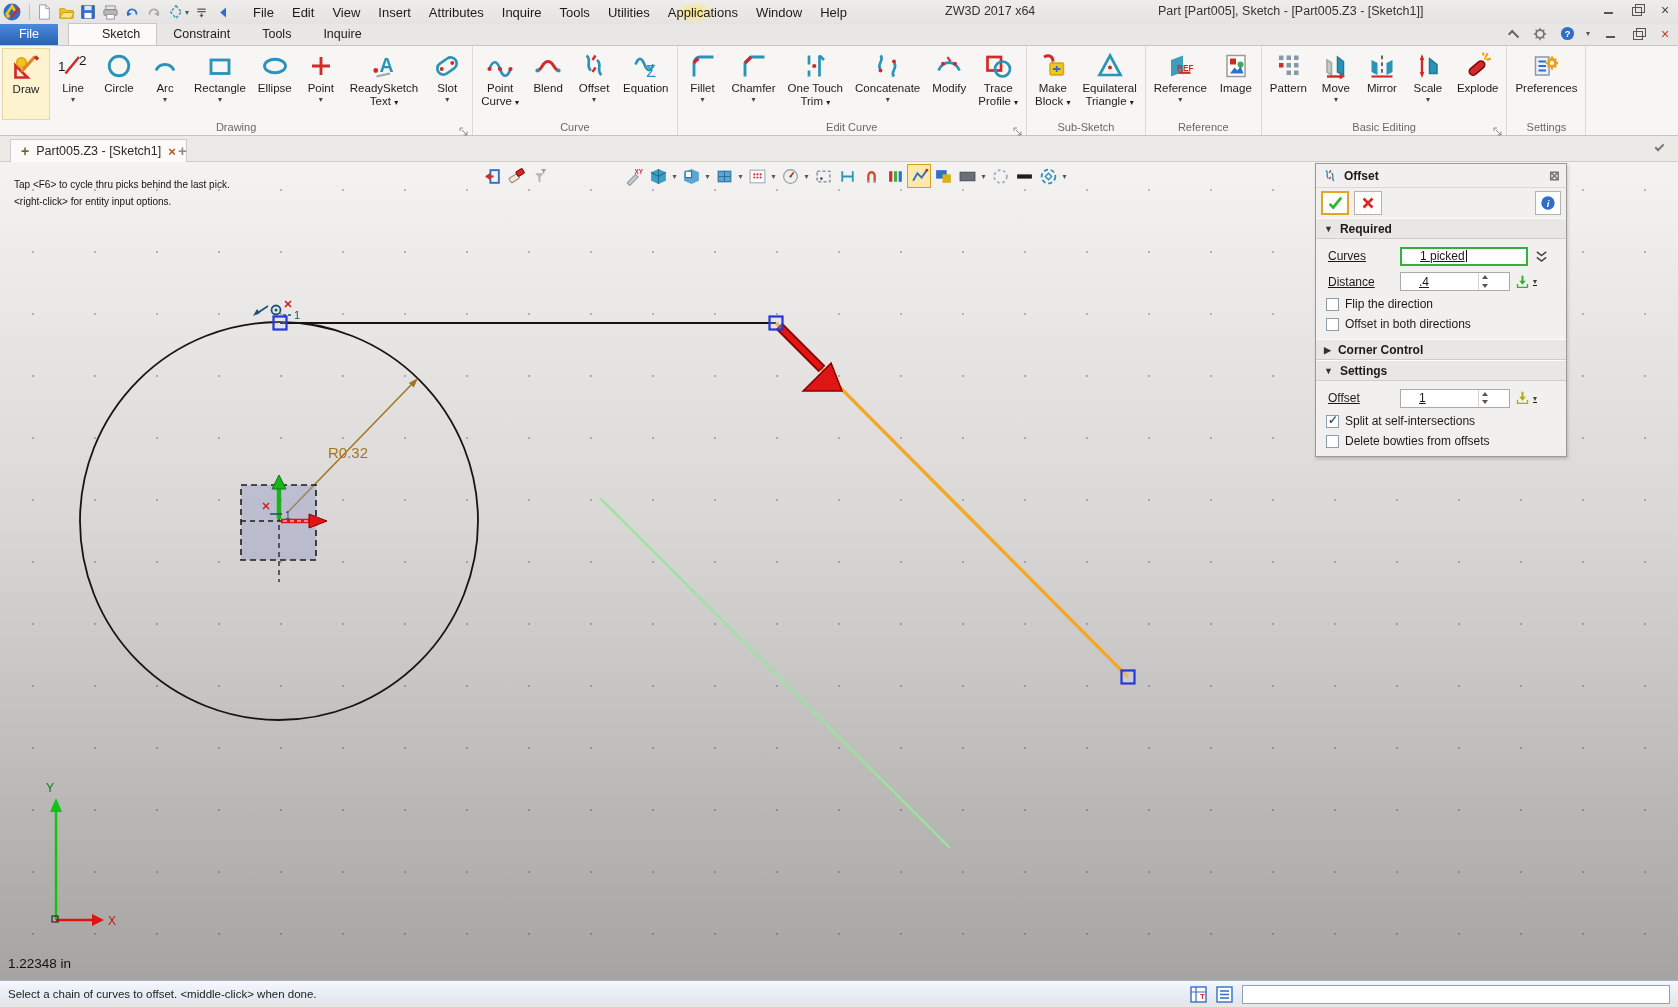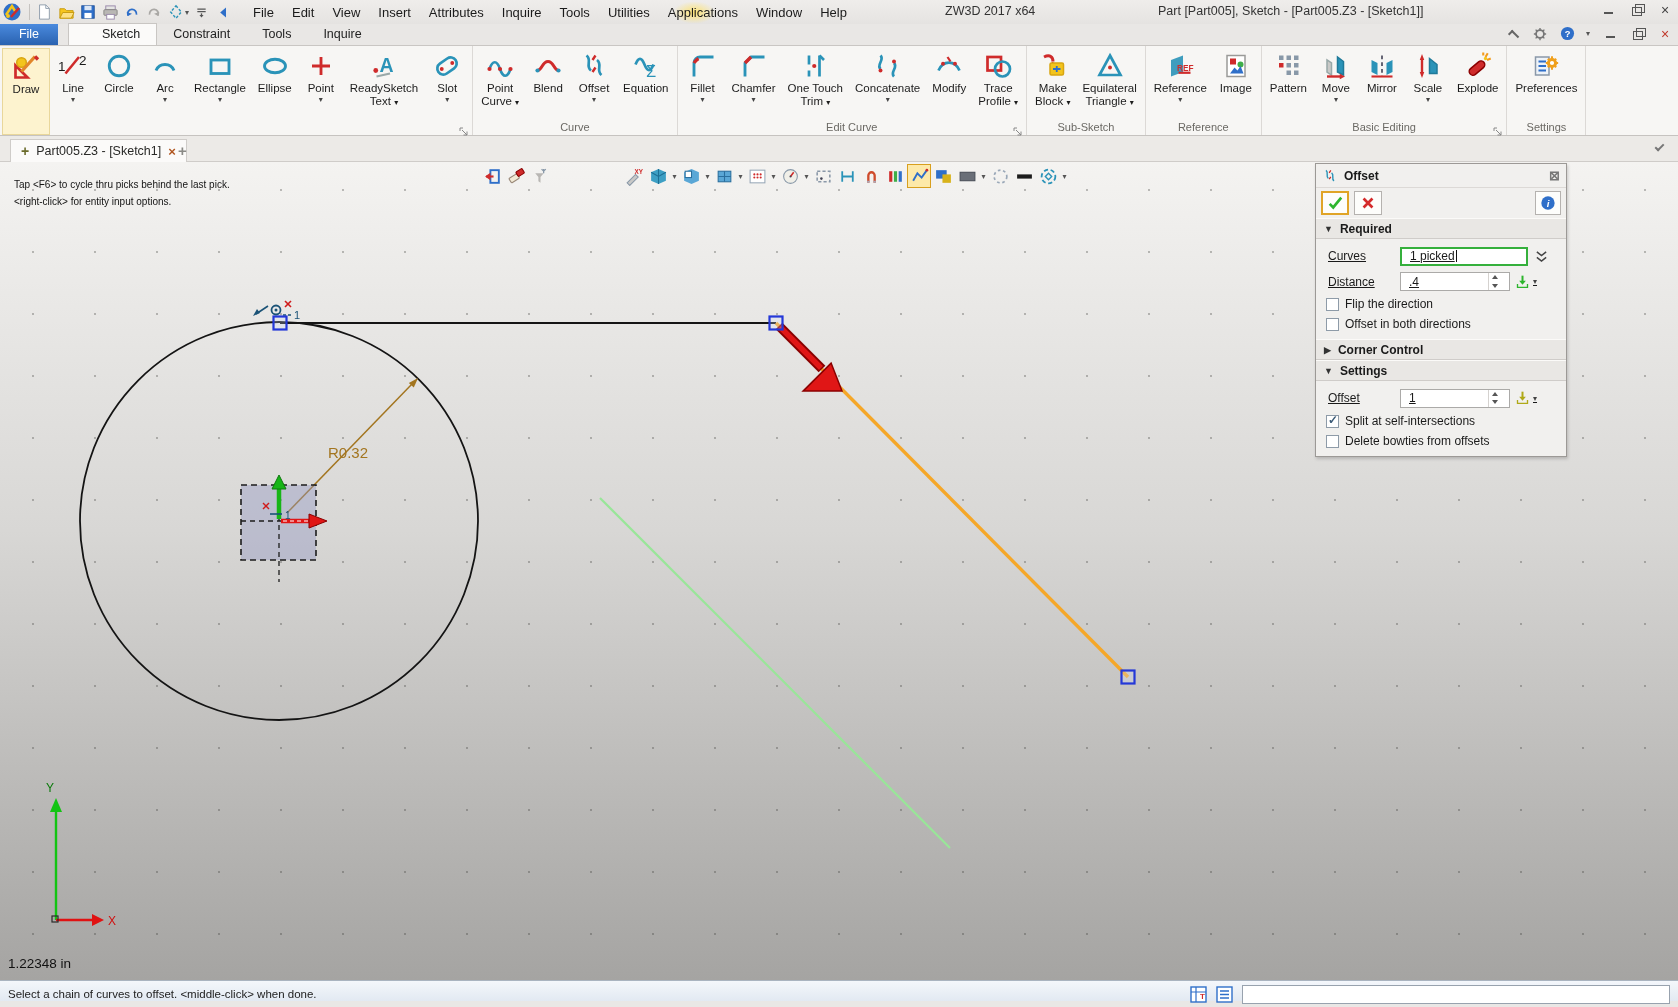--- a/index.html
+++ b/index.html
@@ -73,21 +73,21 @@
   .pbtnrow { height:30px; display:flex; align-items:center; gap:5px; padding:0 5px; }
   .pbtn { width:28px; height:24px; background:#fdfdfb; border:1px solid #b5b2af; display:flex; align-items:center; justify-content:center; }
   .pbtn svg { width:16px; height:16px; }
   .pbtn.hlb { border:2px solid #e0a427; }
   .pbtn.info { margin-left:auto; width:26px; }
   .psec { height:21px; background:#e9e7e4; border-top:1px solid #fbfaf8; border-bottom:1px solid #cfccc9; display:flex; align-items:center; gap:7px; padding:0 8px; font-weight:bold; }
   .tri { font-size:9px; color:#333; }
   .pbody { padding:4px 0 5px; }
   .prow { height:26px; display:flex; align-items:center; padding:0 5px 0 12px;text-decoration:underline; }
   .prow .lab { width:72px; }
-  .tinput { height:19px; background:#fff; border:1px solid #abaaa8; display:flex; align-items:center; padding:0 8px; position:relative; }
+  .tinput { height:19px; background:#fff; border:1px solid #abaaa8; display:flex; align-items:center; padding:0 18px; position:relative; }
   .tinput.green { border:2px solid #35b03c; width:128px; }
   .caret { width:1px; height:12px; background:#111; margin-left:1px; }
   .numin { width:110px; }
   .spin { margin-left:auto; width:13px; height:17px; display:flex; flex-direction:column; }
   .spin div { flex:1; display:flex; align-items:center; justify-content:center; border-left:1px solid #d5d2cf; }
   .tr-up { width:0; height:0; border-left:3.5px solid transparent; border-right:3.5px solid transparent; border-bottom:4px solid #555; }
   .tr-dn { width:0; height:0; border-left:3.5px solid transparent; border-right:3.5px solid transparent; border-top:4px solid #555; }
   .chevbtn { width:18px; height:19px; margin-left:4px; display:flex; align-items:center; justify-content:center; }
   .chevbtn svg { width:13px; height:13px; }
   .sideic { width:16px; height:16px; margin-left:5px; }
@@ -327,20 +327,21 @@
             <svg viewBox="0 0 20 20">
               <rect x="3" y="6" width="14" height="8" rx="4" fill="none" stroke="#2a93b8" stroke-width="1.8" transform="rotate(-35 10 10)"></rect>
               <circle cx="6.5" cy="12" r="1.3" fill="#cf2b2b"></circle>
               <circle cx="13.5" cy="8" r="1.3" fill="#cf2b2b"></circle>
             </svg>
           </span>
           <span class="rlabel">Slot</span>
           <span class="rdd">▾</span>
         </div>
       </div>
+      <div class="rglabel">Drawing</div>
       <span class="launcher"><svg viewBox="0 0 10 10" width="10" height="10">
           <path d="M1 1v3M1 1h3" stroke="#888" fill="none"></path>
           <path d="M3 3l5 5M8 8H4.5M8 8V4.5" stroke="#888" fill="none"></path>
         </svg></span>
     </div>
     <div class="rgroup">
       <div class="rbtns">
         <div class="rbtn">
           <span class="ricon">
             <svg viewBox="0 0 20 20">

